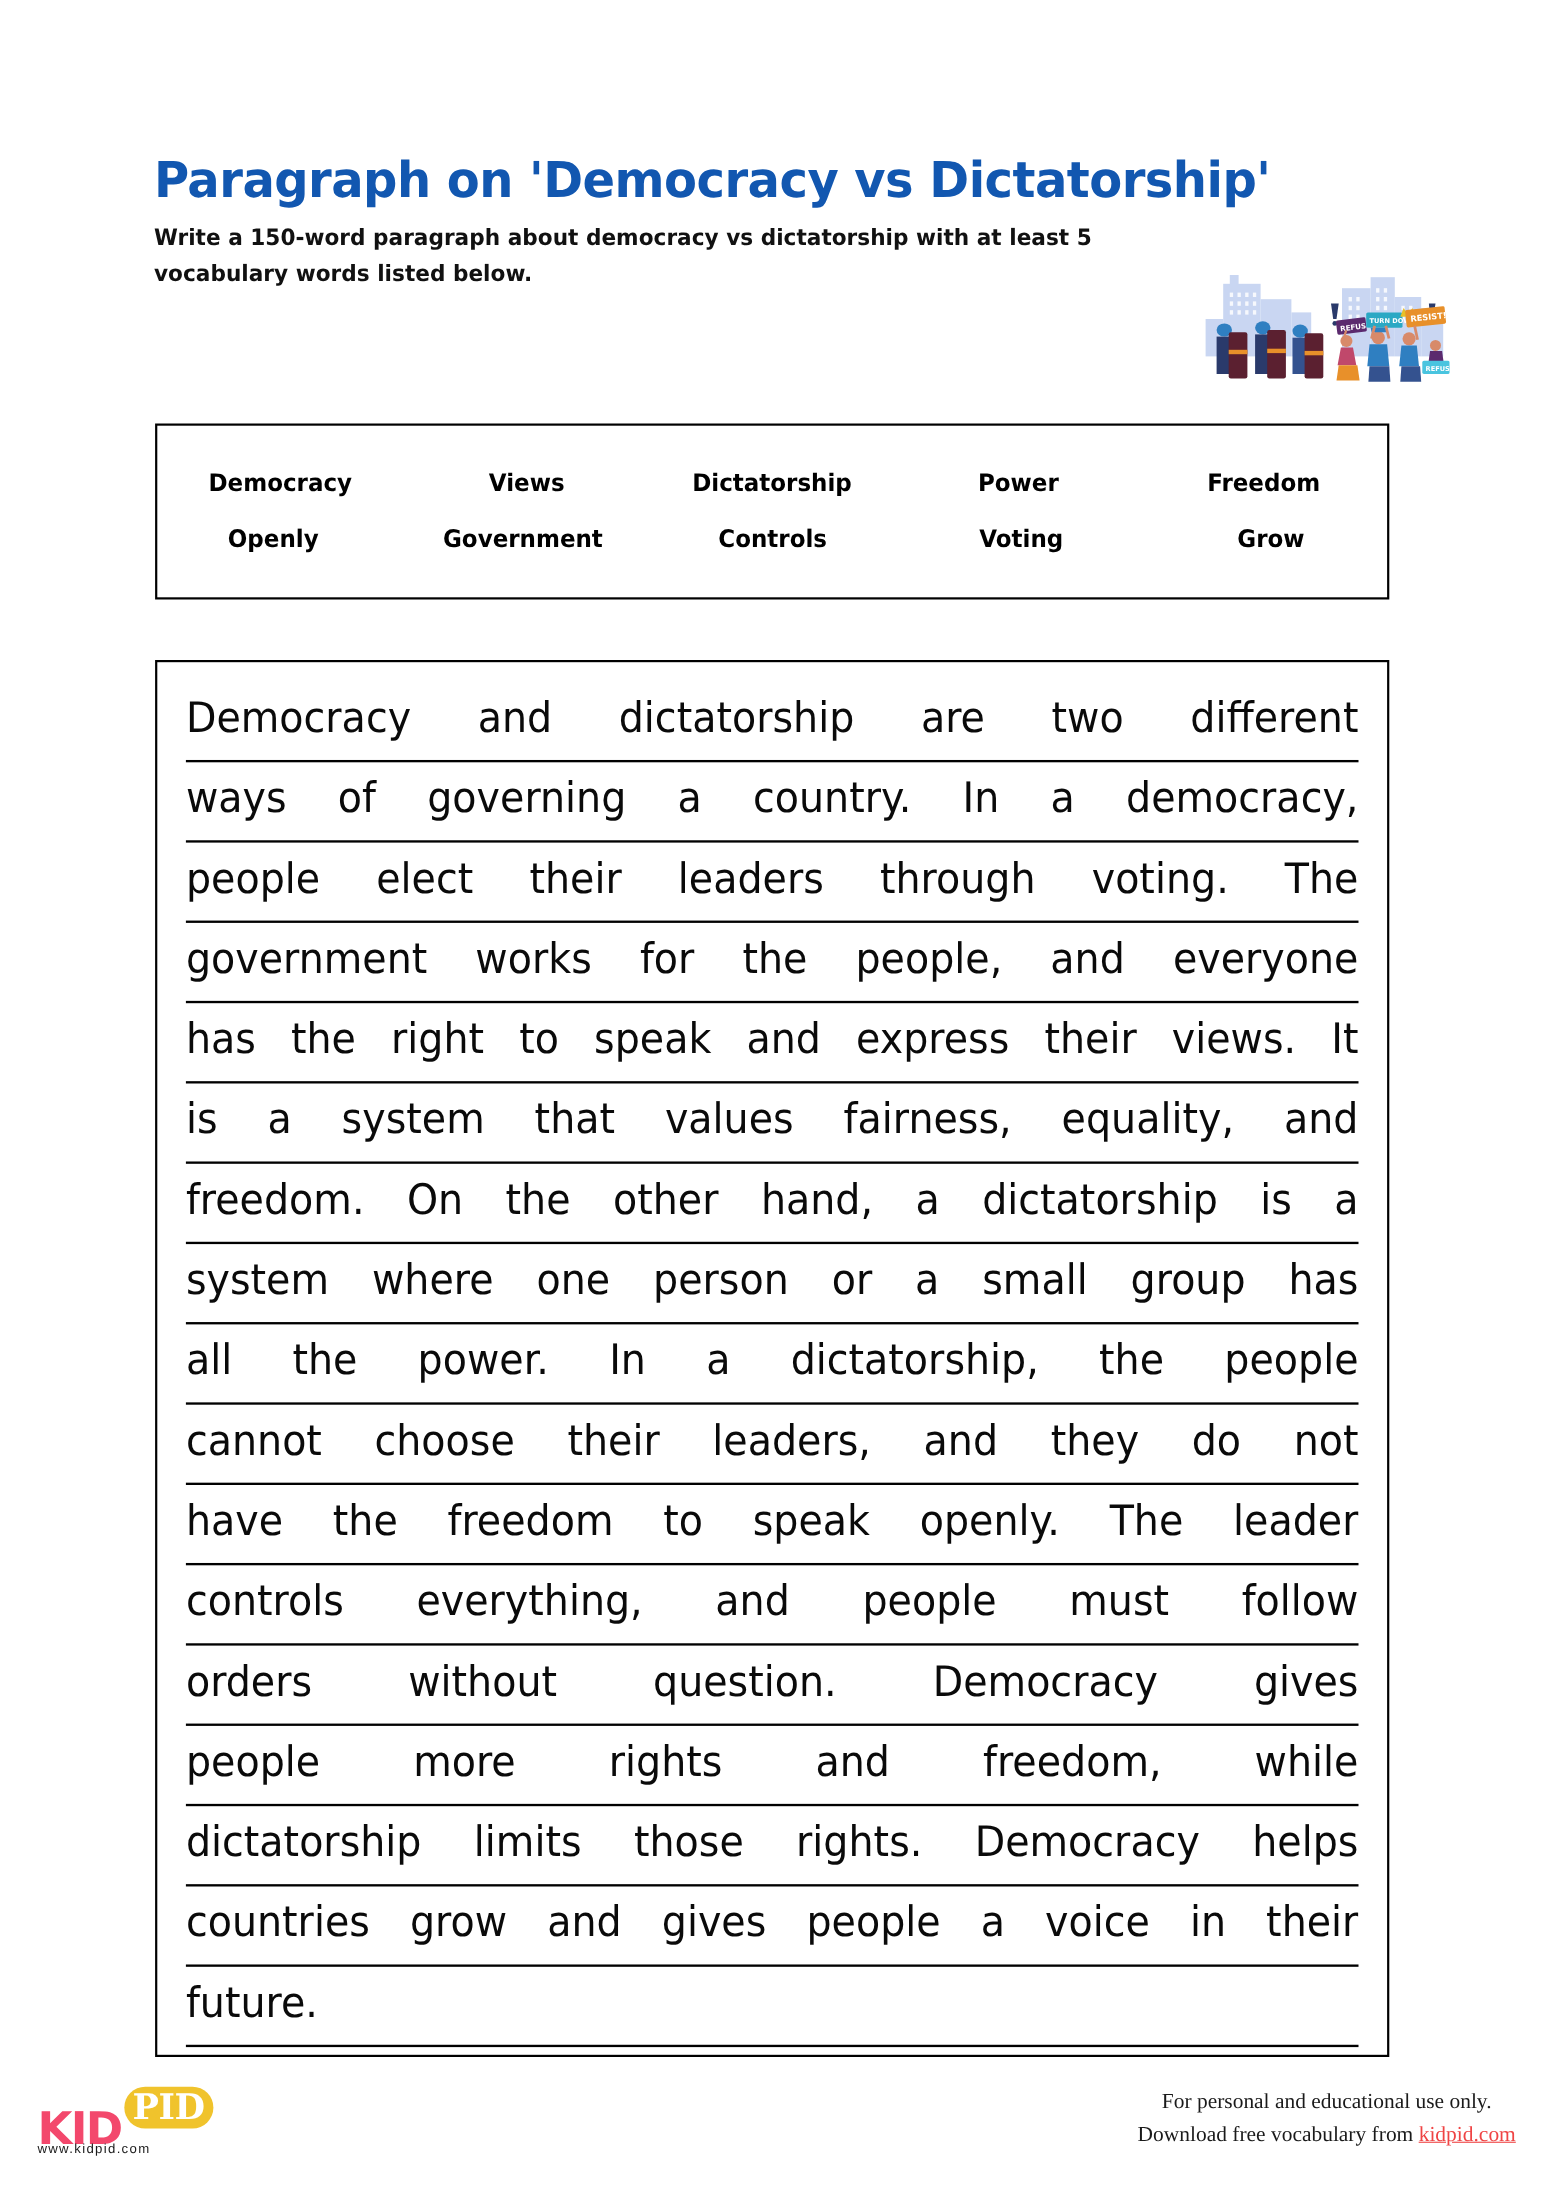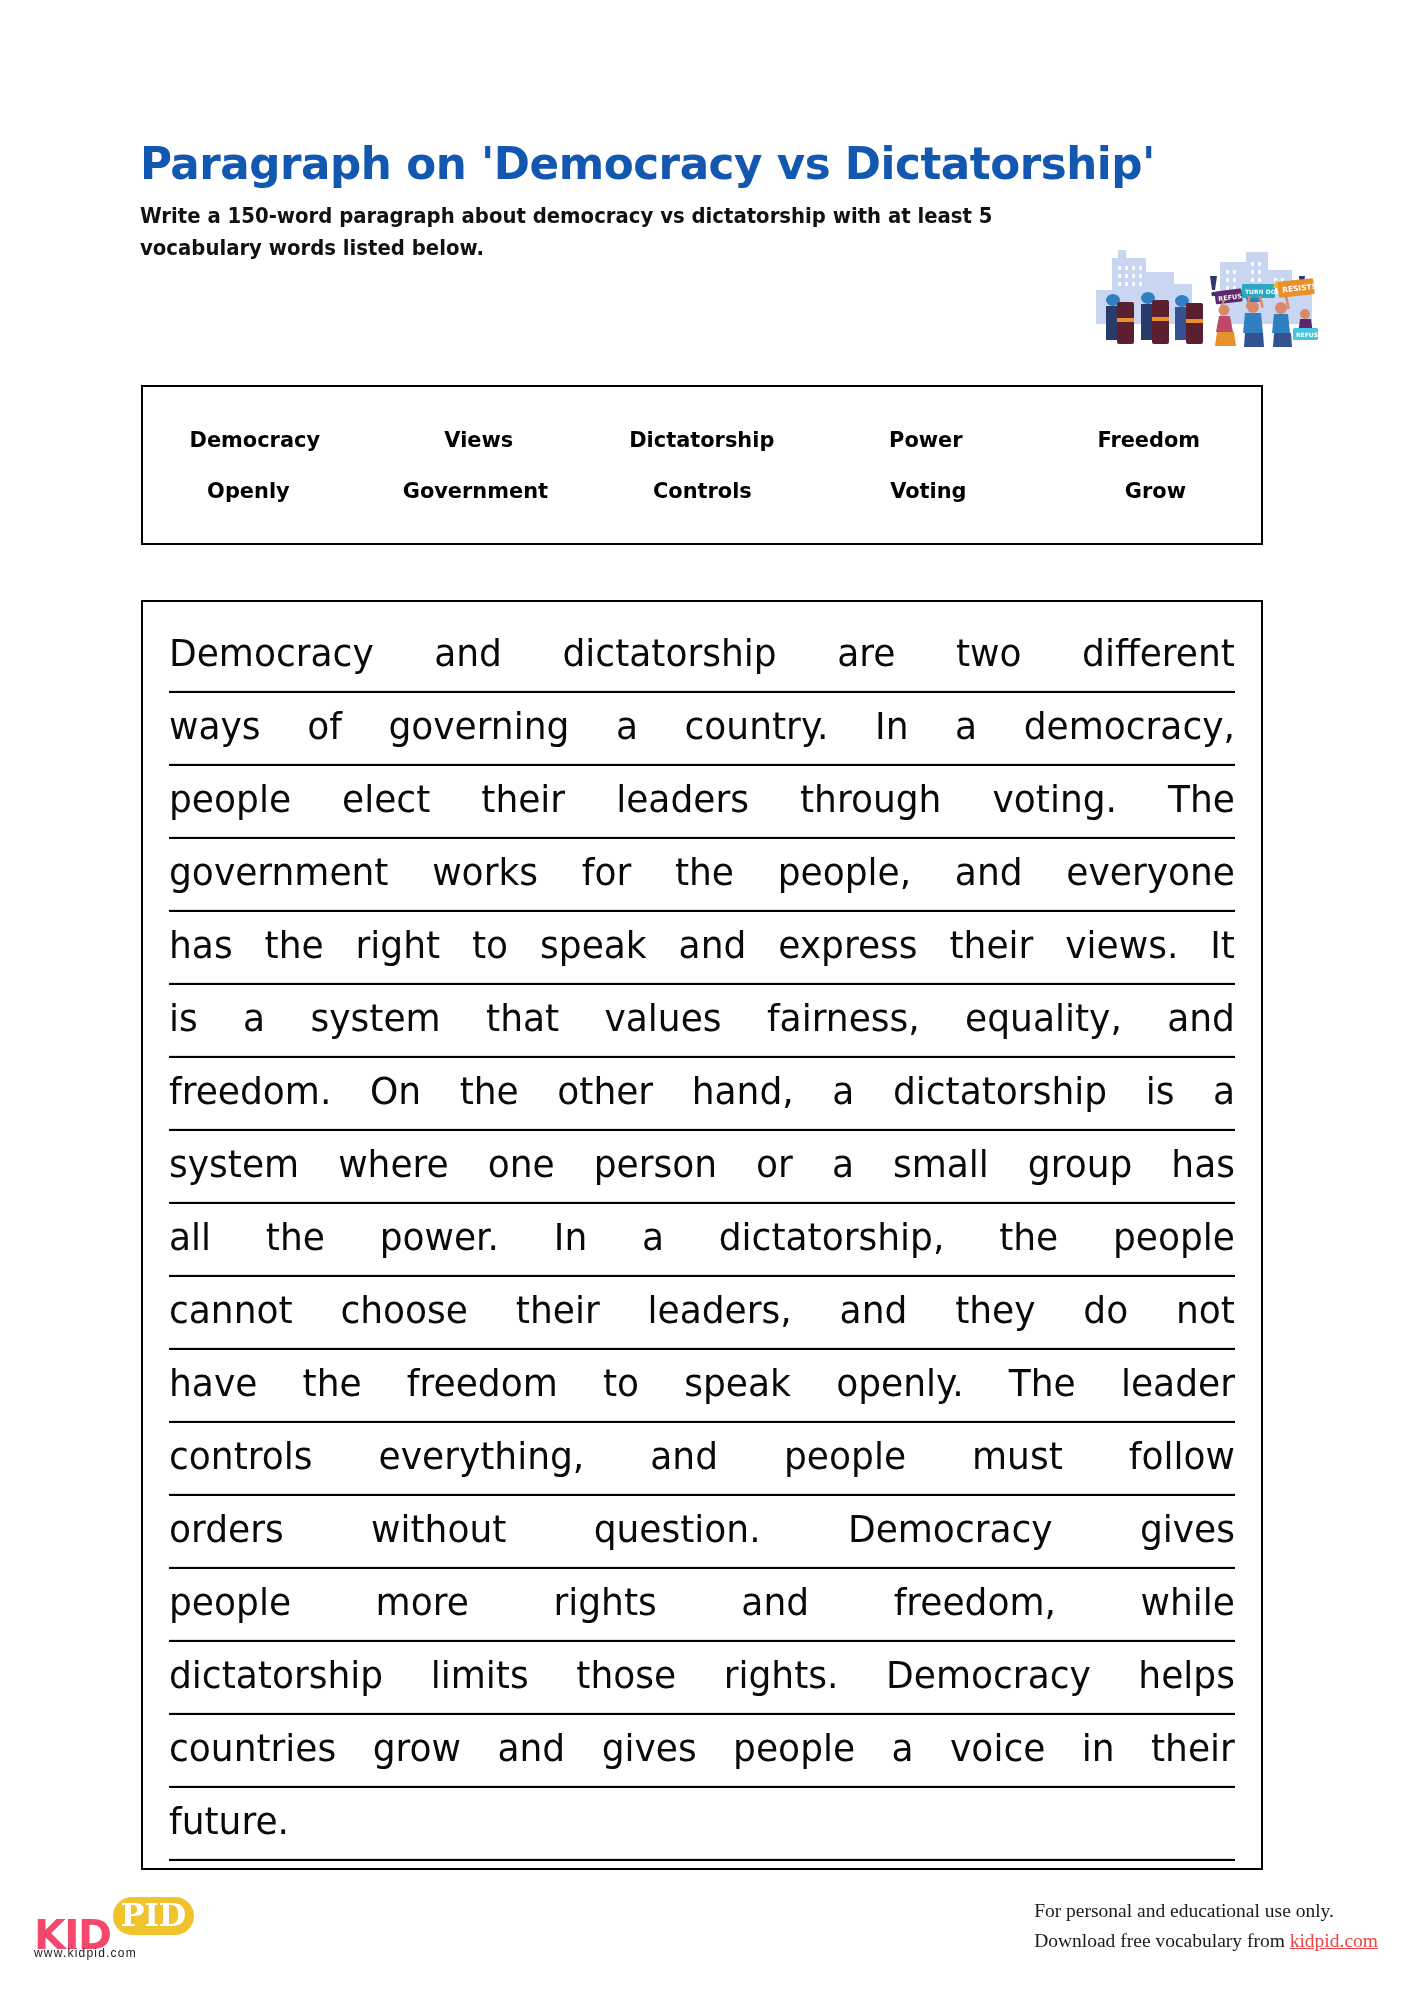--- a/index.html
+++ b/index.html
@@ -168,21 +168,21 @@
     font-family: "Liberation Sans", sans-serif;
     font-size: 12px;
     color: #1a1a1a;
     letter-spacing: 1.2px;
     margin-top: 7px;
   }
   .footer-right {
     position: absolute;
     right: 36px;
     top: 1896px;
-    text-align: left;
+    text-align: center;
     font-family: "Liberation Serif", serif;
     font-size: 19.5px;
     color: #1a1a1a;
     line-height: 1.55;
   }
   .footer-right a,
   .footer-right .link {
     color: #ef4444;
     text-decoration: underline;
   }

